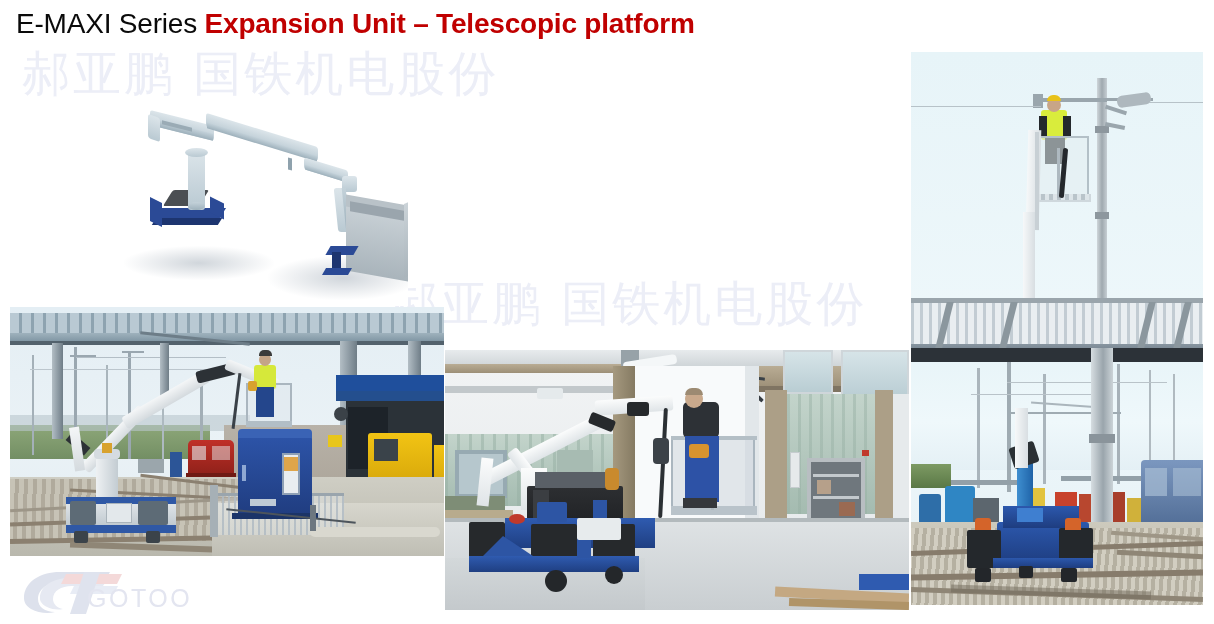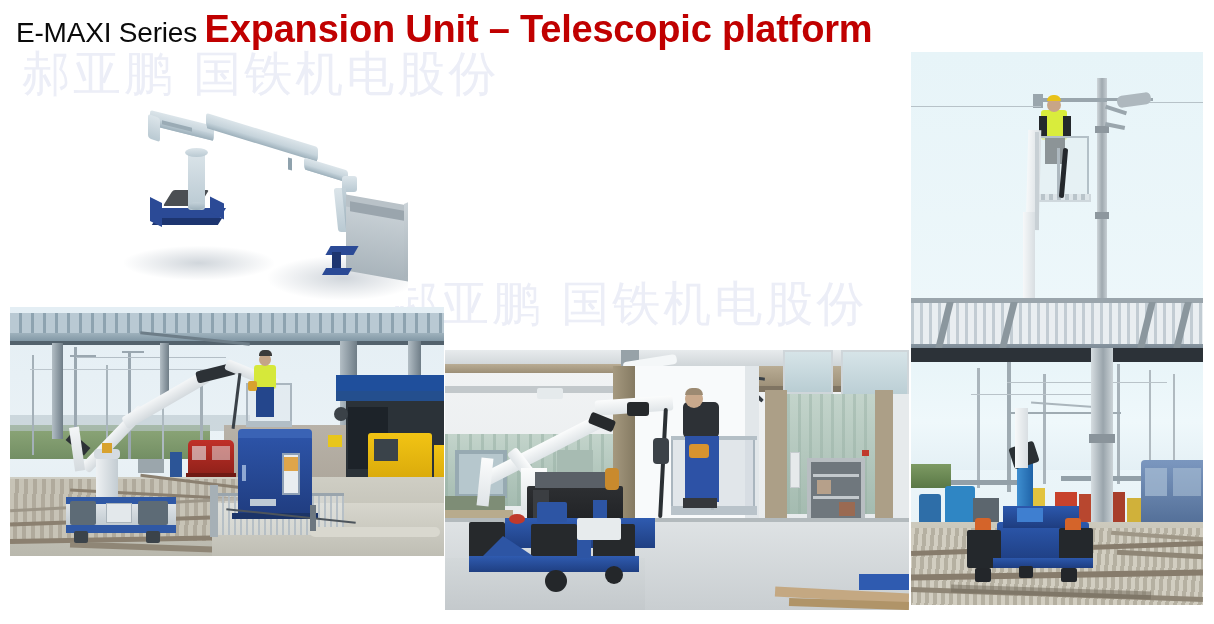--- a/index.html
+++ b/index.html
@@ -23,21 +23,21 @@
     white-space: nowrap;
     z-index: 40;
   }
   .title-plain {
     font-size: 28px;
     font-weight: 400;
     color: #0a0a0a;
     letter-spacing: -0.2px;
   }
   .title-accent {
-    font-size: 38px;
+    font-size: 28px;
     font-weight: 700;
     color: #C00000;
     letter-spacing: -0.2px;
   }
 
   
   .wm {
     position: absolute;
     font-family: "DejaVu Sans", sans-serif;
     font-size: 48px;
@@ -506,14 +506,24 @@
     <div class="el rp-dark" style="left:148px; top:476px; width:34px; height:38px; border-radius:2px;"></div>
     <div class="el" style="left:64px;  top:466px; width:16px; height:12px; background:#d4642a; border-radius:3px 3px 0 0;"></div>
     <div class="el" style="left:154px; top:466px; width:16px; height:12px; background:#d4642a; border-radius:3px 3px 0 0;"></div>
     <div class="el rp-blue" style="left:82px; top:506px; width:100px; height:10px;"></div>
     <div class="el" style="left:64px;  top:516px; width:16px; height:14px; background:#23262a; border-radius:2px;"></div>
     <div class="el" style="left:150px; top:516px; width:16px; height:14px; background:#23262a; border-radius:2px;"></div>
     <div class="el" style="left:108px; top:514px; width:14px; height:12px; background:#23262a; border-radius:2px;"></div>
   </div>
 
 
+  <div class="logo">
+    <svg width="196" height="52" viewBox="0 0 196 52">
+      <path d="M10 30 C10 14, 26 4, 46 4 L96 4 L90 14 L48 14 C34 14, 24 21, 24 31 C24 39, 31 44, 41 44 C34 46, 24 45, 17 41 C12 38, 10 34, 10 30 Z" fill="#DDE1EC"></path>
+      <path d="M26 30 C26 18, 39 10, 56 10 L94 10 L89 18 L58 18 C47 18, 39 23, 39 31 C39 36, 43 40, 49 41 C40 43, 30 39, 27 34 C26 33, 26 31, 26 30 Z" fill="#E6E9F2"></path>
+      <path d="M52 6 L108 6 L103 16 L47 16 Z" fill="#F4D9D9"></path>
+      <path d="M60 18 L104 18 L100 26 L56 26 Z" fill="#E8ECF5"></path>
+      <path d="M70 4 L86 4 L72 46 L56 46 Z" fill="#DFE3EE"></path>
+    </svg>
+    <div class="logo-text">GOTOO</div>
+  </div>
 
 </div>
 
 </body></html>

